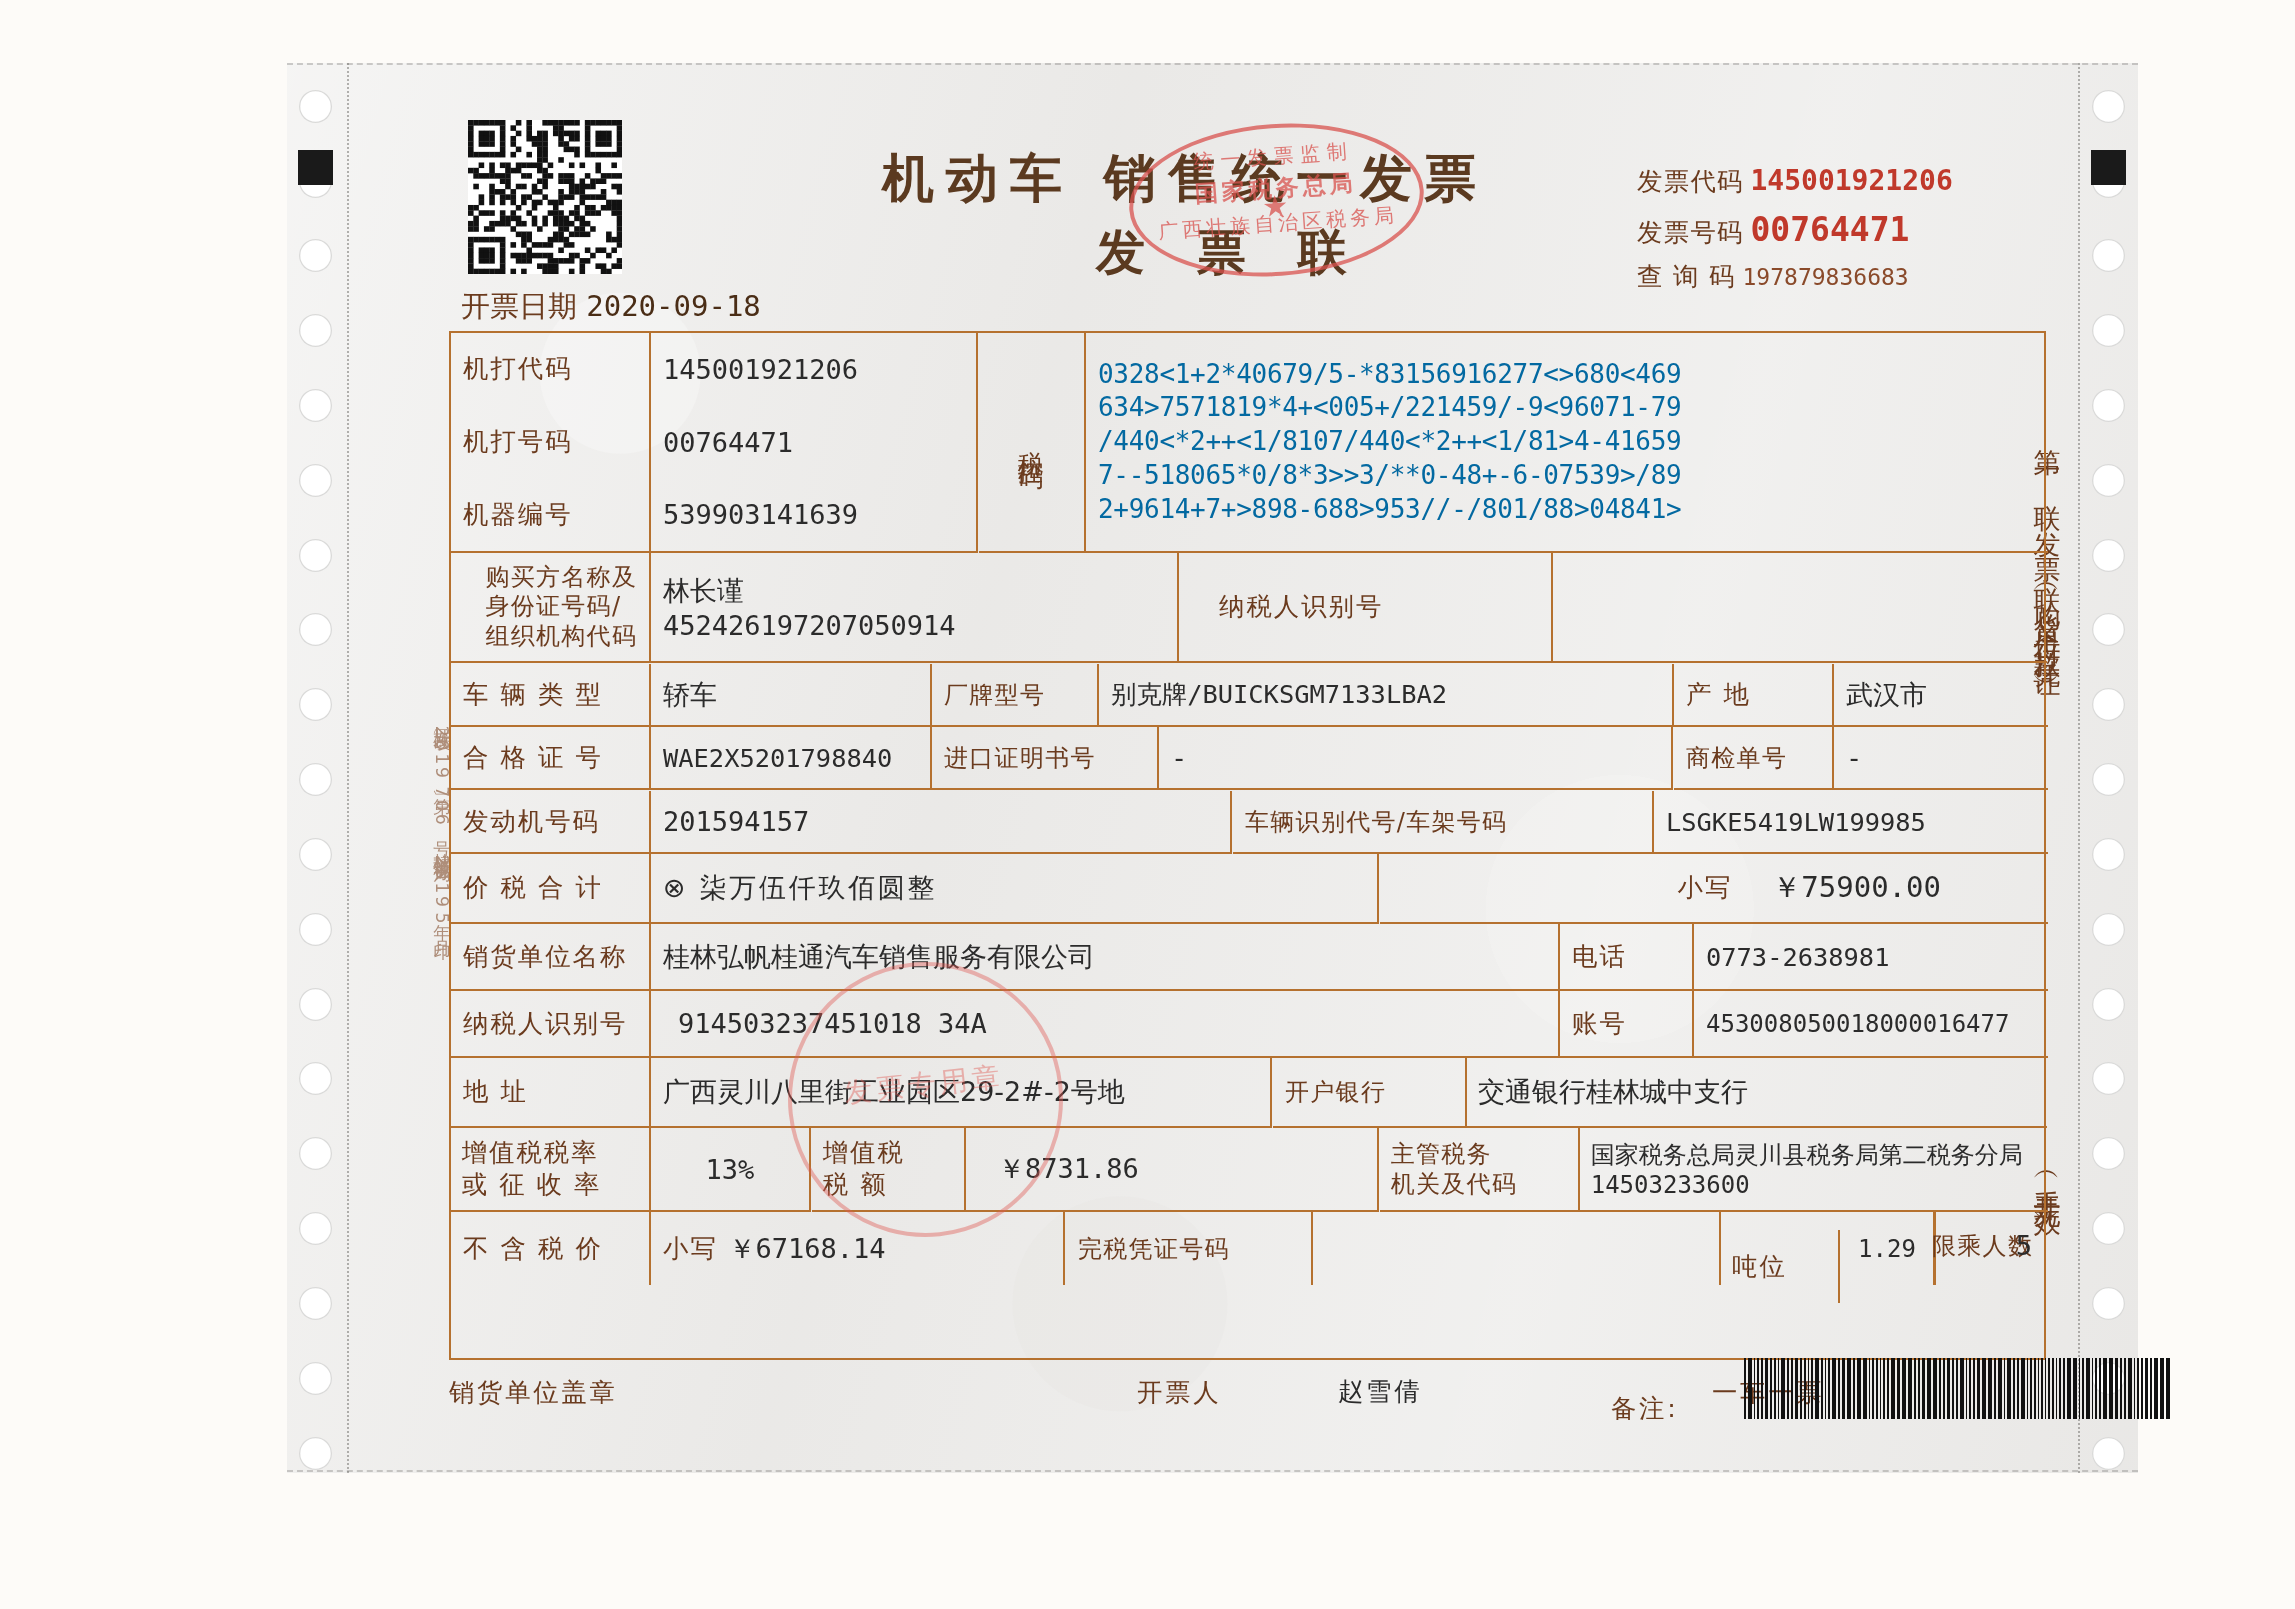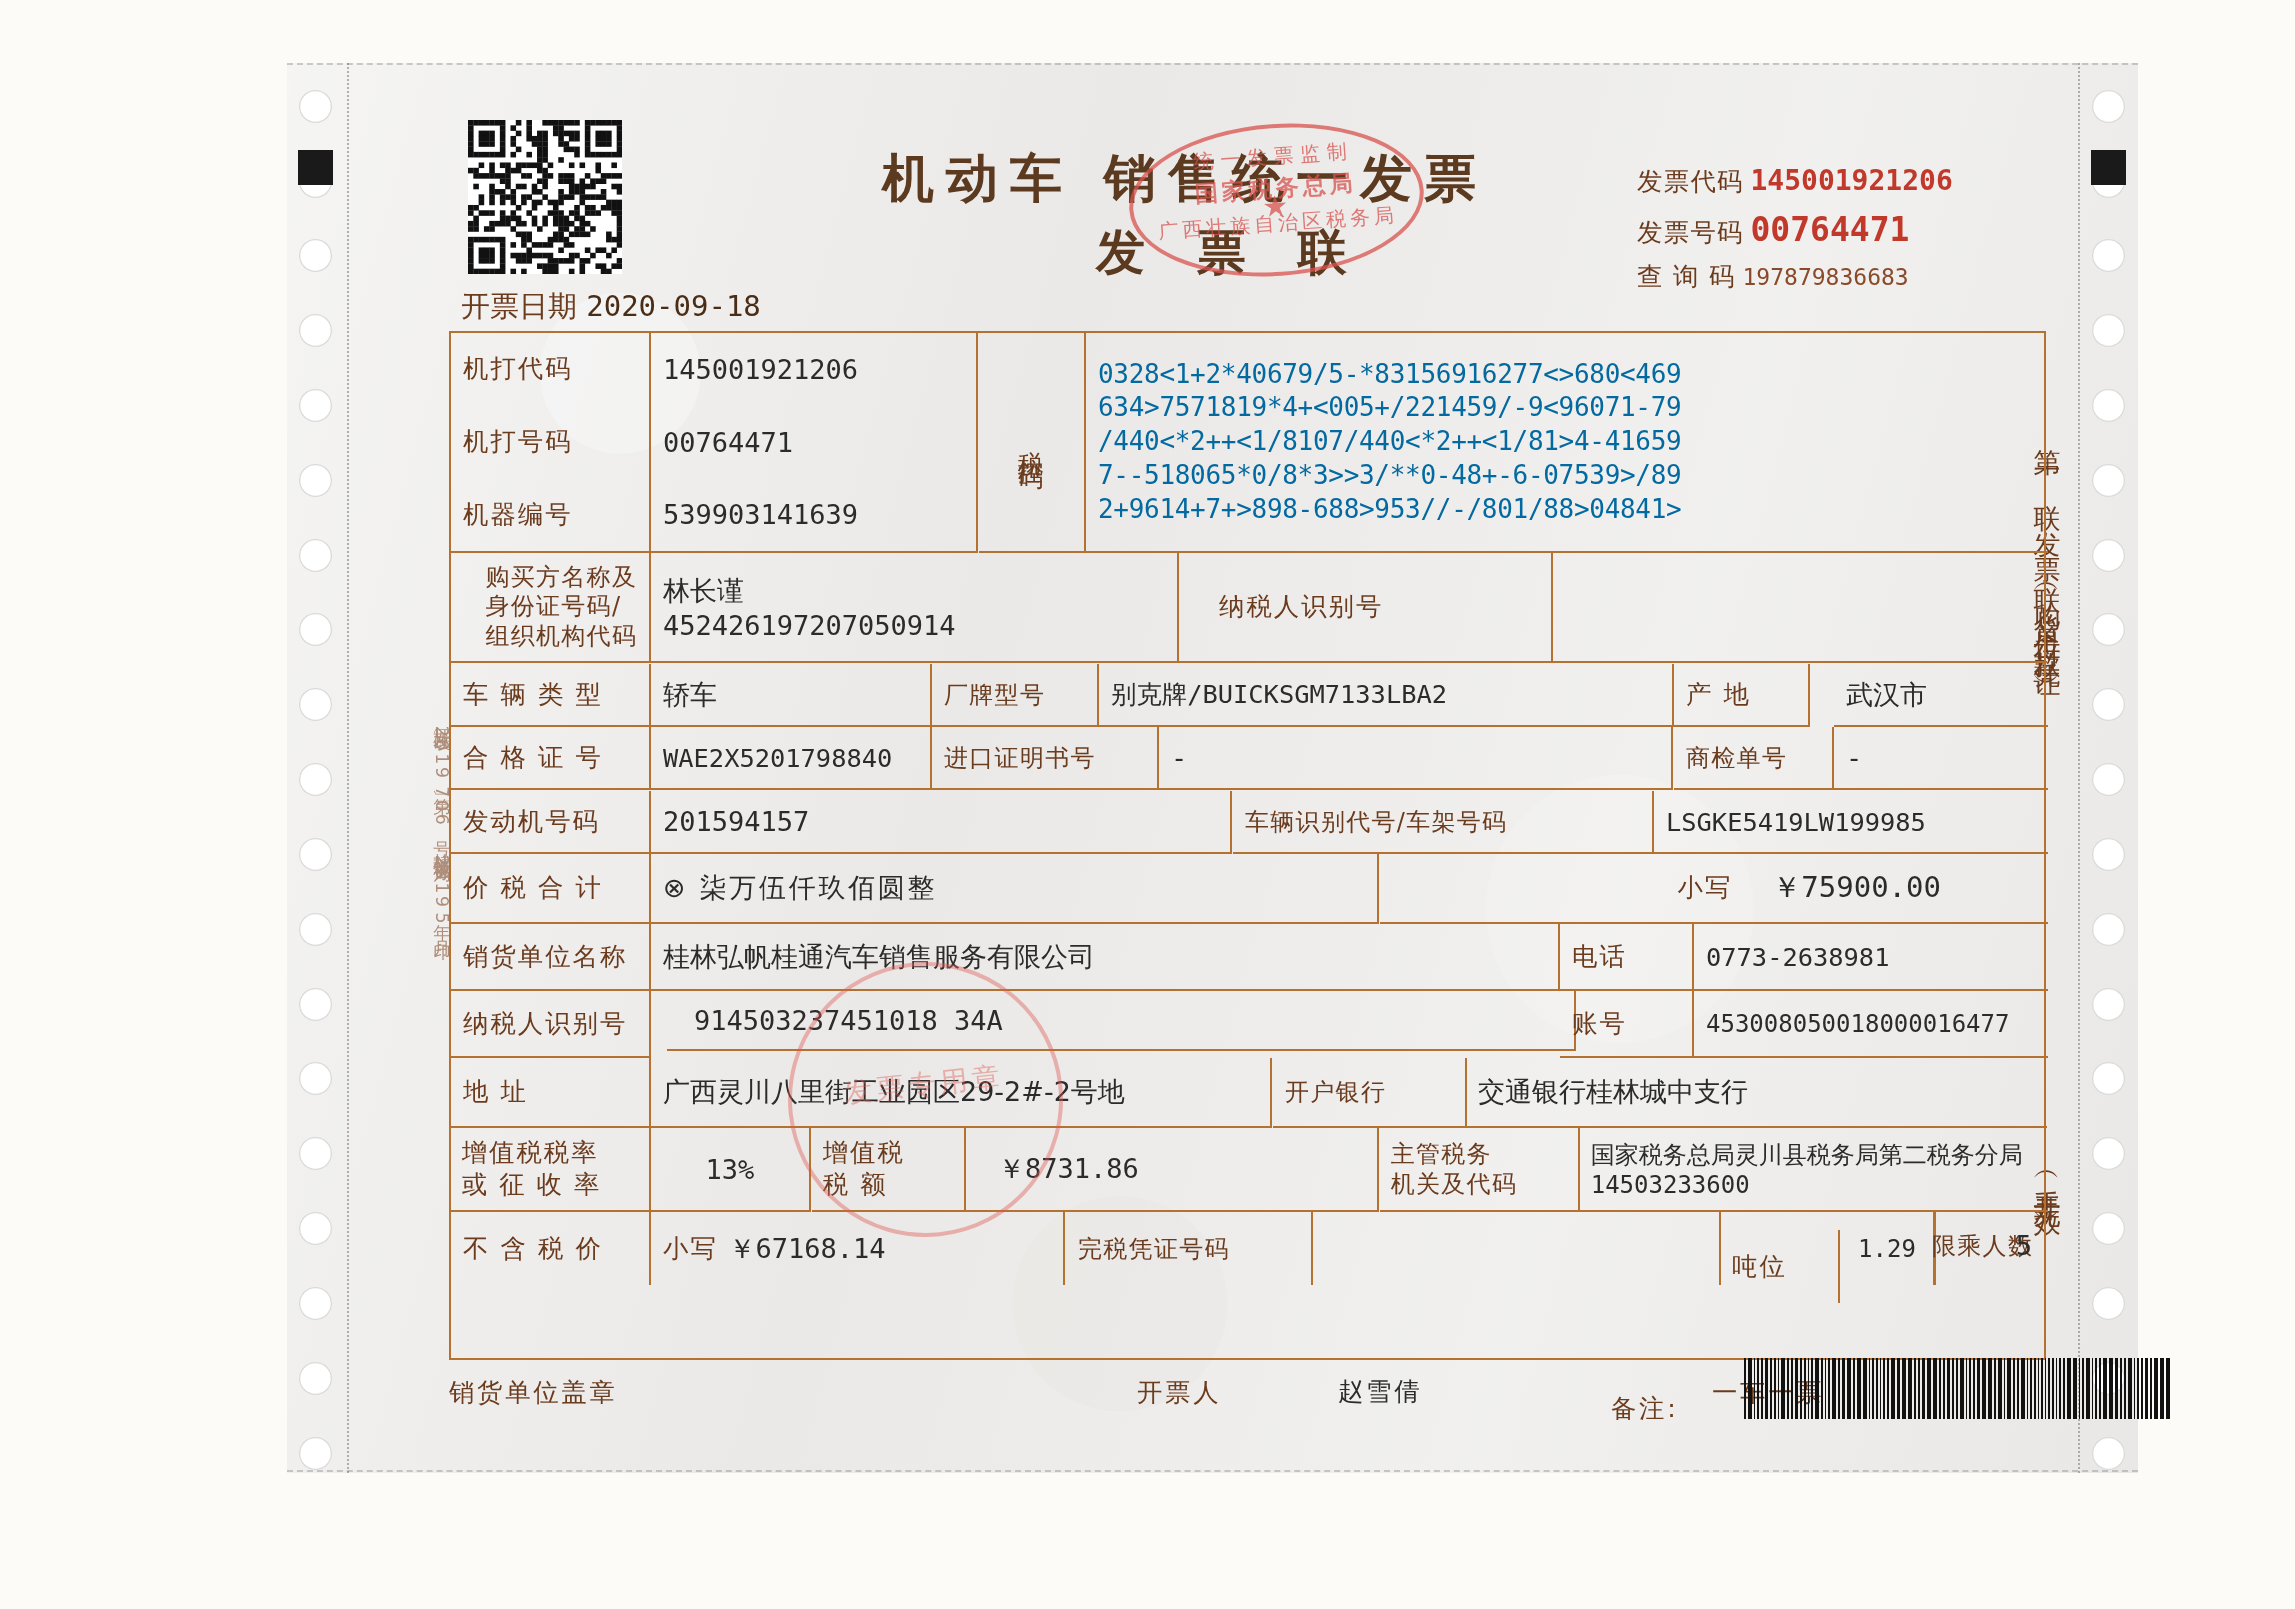--- a/index.html
+++ b/index.html
@@ -637,21 +637,21 @@
     </div>
     <div class="cell ctr" style="left:200px;top:331px;width:281px;height:63px;">
       <span class="valcn pad">轿车</span>
     </div>
     <div class="cell ctr" style="left:481px;top:331px;width:167px;height:63px;">
       <span class="lbl2 pad">厂牌型号</span>
     </div>
     <div class="cell ctr" style="left:648px;top:331px;width:575px;height:63px;">
       <span class="val pad" style="font-size:25.4px;">别克牌/BUICKSGM7133LBA2</span>
     </div>
-    <div class="cell ctr" style="left:1223px;top:331px;width:136px;height:63px;">
+    <div class="cell ctr" style="left:1223px;top:331px;width:160px;height:63px;">
       <span class="lbl pad">产 地</span>
     </div>
     <div class="cell nr ctr" style="left:1383px;top:331px;width:214px;height:63px;">
       <span class="valcn pad">武汉市</span>
     </div>
 
     <div class="cell ctr" style="left:0;top:394px;width:200px;height:63px;">
       <span class="lbl pad">合 格 证 号</span>
     </div>
     <div class="cell ctr" style="left:200px;top:394px;width:281px;height:63px;">
@@ -706,21 +706,21 @@
     <div class="cell ctr" style="left:1109px;top:591px;width:134px;height:67px;">
       <span class="lbl pad">电话</span>
     </div>
     <div class="cell nr ctr" style="left:1243px;top:591px;width:354px;height:67px;">
       <span class="val pad" style="font-size:25.4px;">0773-2638981</span>
     </div>
 
     <div class="cell ctr" style="left:0;top:658px;width:200px;height:67px;">
       <span class="lbl pad">纳税人识别号</span>
     </div>
-    <div class="cell ctr" style="left:216px;top:658px;width:909px;height:60px;">
+    <div class="cell ctr" style="left:200px;top:658px;width:909px;height:67px;">
       <span class="val pad" style="padding-left:27px;">914503237451018 34A</span>
     </div>
     <div class="cell ctr" style="left:1109px;top:658px;width:134px;height:67px;">
       <span class="lbl pad">账号</span>
     </div>
     <div class="cell nr ctr" style="left:1243px;top:658px;width:354px;height:67px;">
       <span class="val pad" style="font-size:24px;">453008050018000016477</span>
     </div>
 
     <div class="cell ctr" style="left:0;top:725px;width:200px;height:70px;">

